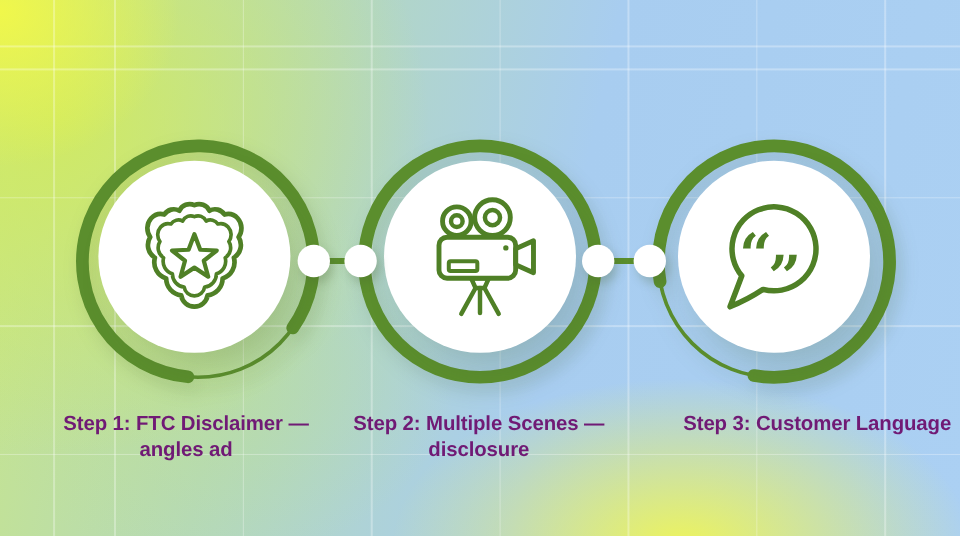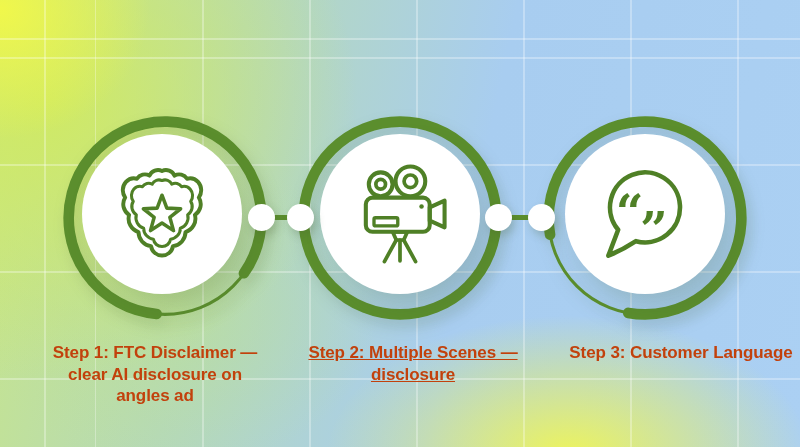--- a/index.html
+++ b/index.html
@@ -31,21 +31,21 @@
     top:134px;z-index:4;display:flex;align-items:center;justify-content:center;
     box-shadow:10px 14px 24px rgba(70,100,50,0.22);
   }
   .link{position:absolute;height:5px;top:215px;background:#5b8e2d;z-index:2;border-radius:3px;}
   .dot{
     position:absolute;width:27px;height:27px;border-radius:50%;background:#ffffff;top:204px;z-index:5;
     box-shadow:3px 5px 8px rgba(70,100,50,0.25);
   }
   .caption{
     position:absolute;top:342px;width:260px;text-align:center;z-index:6;
-    color:#c2410c;font-weight:bold;font-size:17px;line-height:21.5px;letter-spacing:-0.1px;
+    color:#701a75;font-weight:bold;font-size:17px;line-height:21.5px;letter-spacing:-0.1px;
   }
   .cap-line{white-space:nowrap;}
 </style>
 </head>
 <body>
 
 <div class="stage">
   <div class="bg"></div>
   <div class="grid"></div>
 
@@ -109,23 +109,22 @@
   <div class="inner-circle" style="left:565px;">
     <svg width="100" height="100" viewBox="0 0 120 120">
       <path d="M16,110 C21,97 24.5,88 27.8,79 A42 42 0 1 1 49.1,92.6 C38,100 26,106 16,110 Z" fill="#ffffff" stroke="#4f8026" stroke-width="5.5" stroke-linejoin="round"></path>
       <text x="25" y="78" font-family="DejaVu Serif, serif" font-weight="bold" font-size="58" fill="#4f8026">“</text>
       <text x="54" y="100" font-family="DejaVu Serif, serif" font-weight="bold" font-size="58" fill="#4f8026">”</text>
     </svg>
   </div>
 
   <div class="caption" style="left:25px;">
     <div class="cap-line">Step 1: FTC Disclaimer —</div>
-    <div class="cap-line">clear AI disclosure on</div>
     <div class="cap-line">angles ad</div>
   </div>
-  <div class="caption" style="left:283px;text-decoration:underline;">
+  <div class="caption" style="left:269px;">
     <div class="cap-line">Step 2: Multiple Scenes —</div>
     <div class="cap-line">disclosure</div>
   </div>
   <div class="caption" style="left:539px;padding-left:12px;">
     <div class="cap-line">Step 3: Customer Language</div>
   </div>
 </div>
 
 </body></html>

